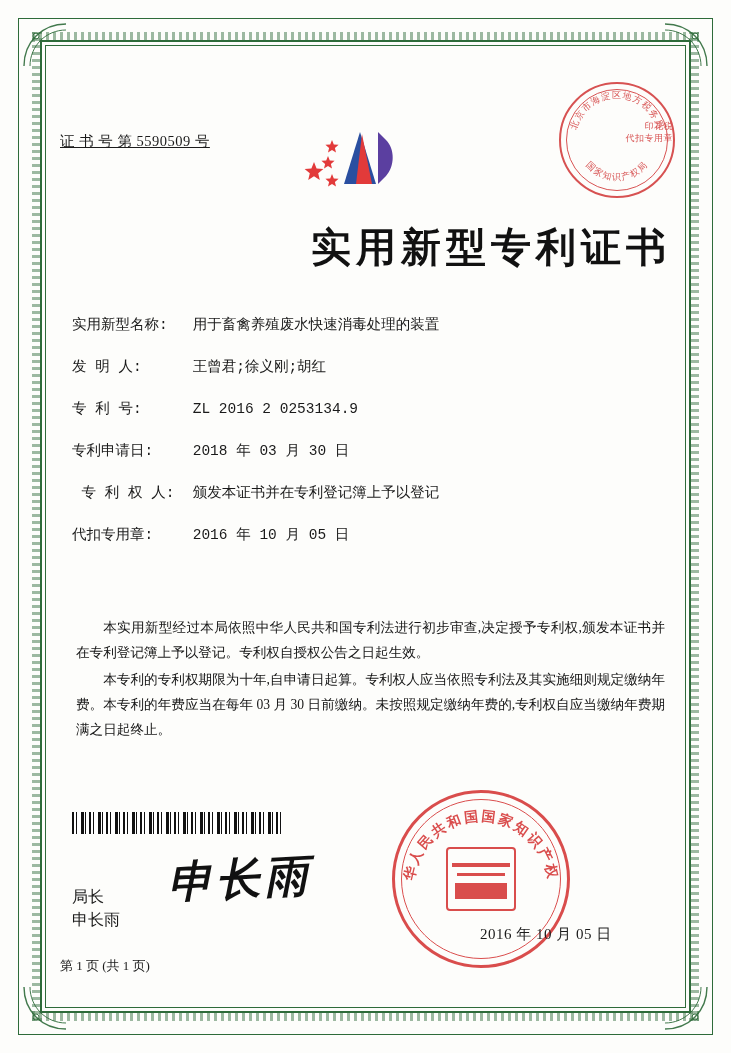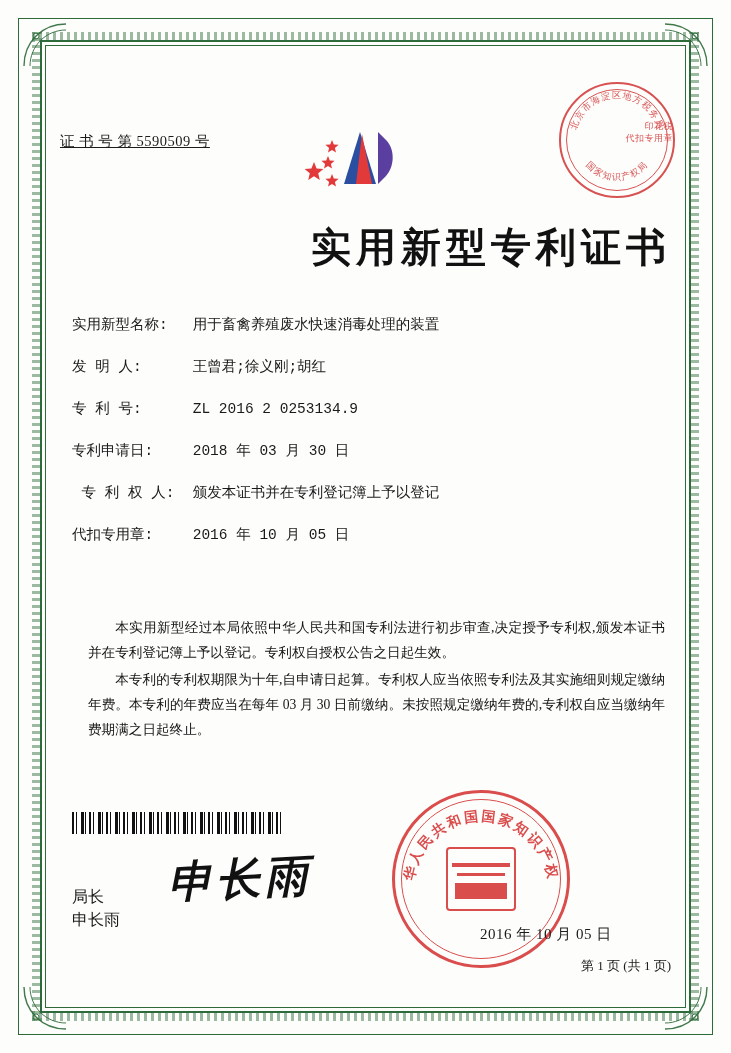--- a/index.html
+++ b/index.html
@@ -142,21 +142,21 @@
 
   .paragraphs {
     position: absolute;
     left: 12px; right: 6px; top: 555px;
     font-size: 13.6px;
     line-height: 25px;
     color: #151515;
     text-align: justify;
   }
   .paragraphs p {
-    margin: 0 0 2px 16px;
+    margin: 0 0 2px 4px;
     text-indent: 2em;
   }
 
   .barcode {
     position: absolute;
     left: 12px; top: 752px;
     width: 210px; height: 22px;
     background: repeating-linear-gradient(90deg,
       #111 0 2px, #fff 2px 4px, #111 4px 5px, #fff 5px 9px,
       #111 9px 12px, #fff 12px 13px, #111 13px 14px, #fff 14px 17px);
@@ -219,21 +219,21 @@
     position: absolute;
     left: 420px; top: 865px;
     font-size: 15px;
     color: #1b1b1b;
     letter-spacing: .5px;
   }
 
   .footer {
     position: absolute;
     left: 0; right: 0; bottom: 18px;
-    text-align: right;
+    text-align: left;
     font-size: 13px;
     color: #1b1b1b;
   }
 </style>
 </head>
 <body>
 
 <div class="page">
 
   <div class="border-outer"></div>

